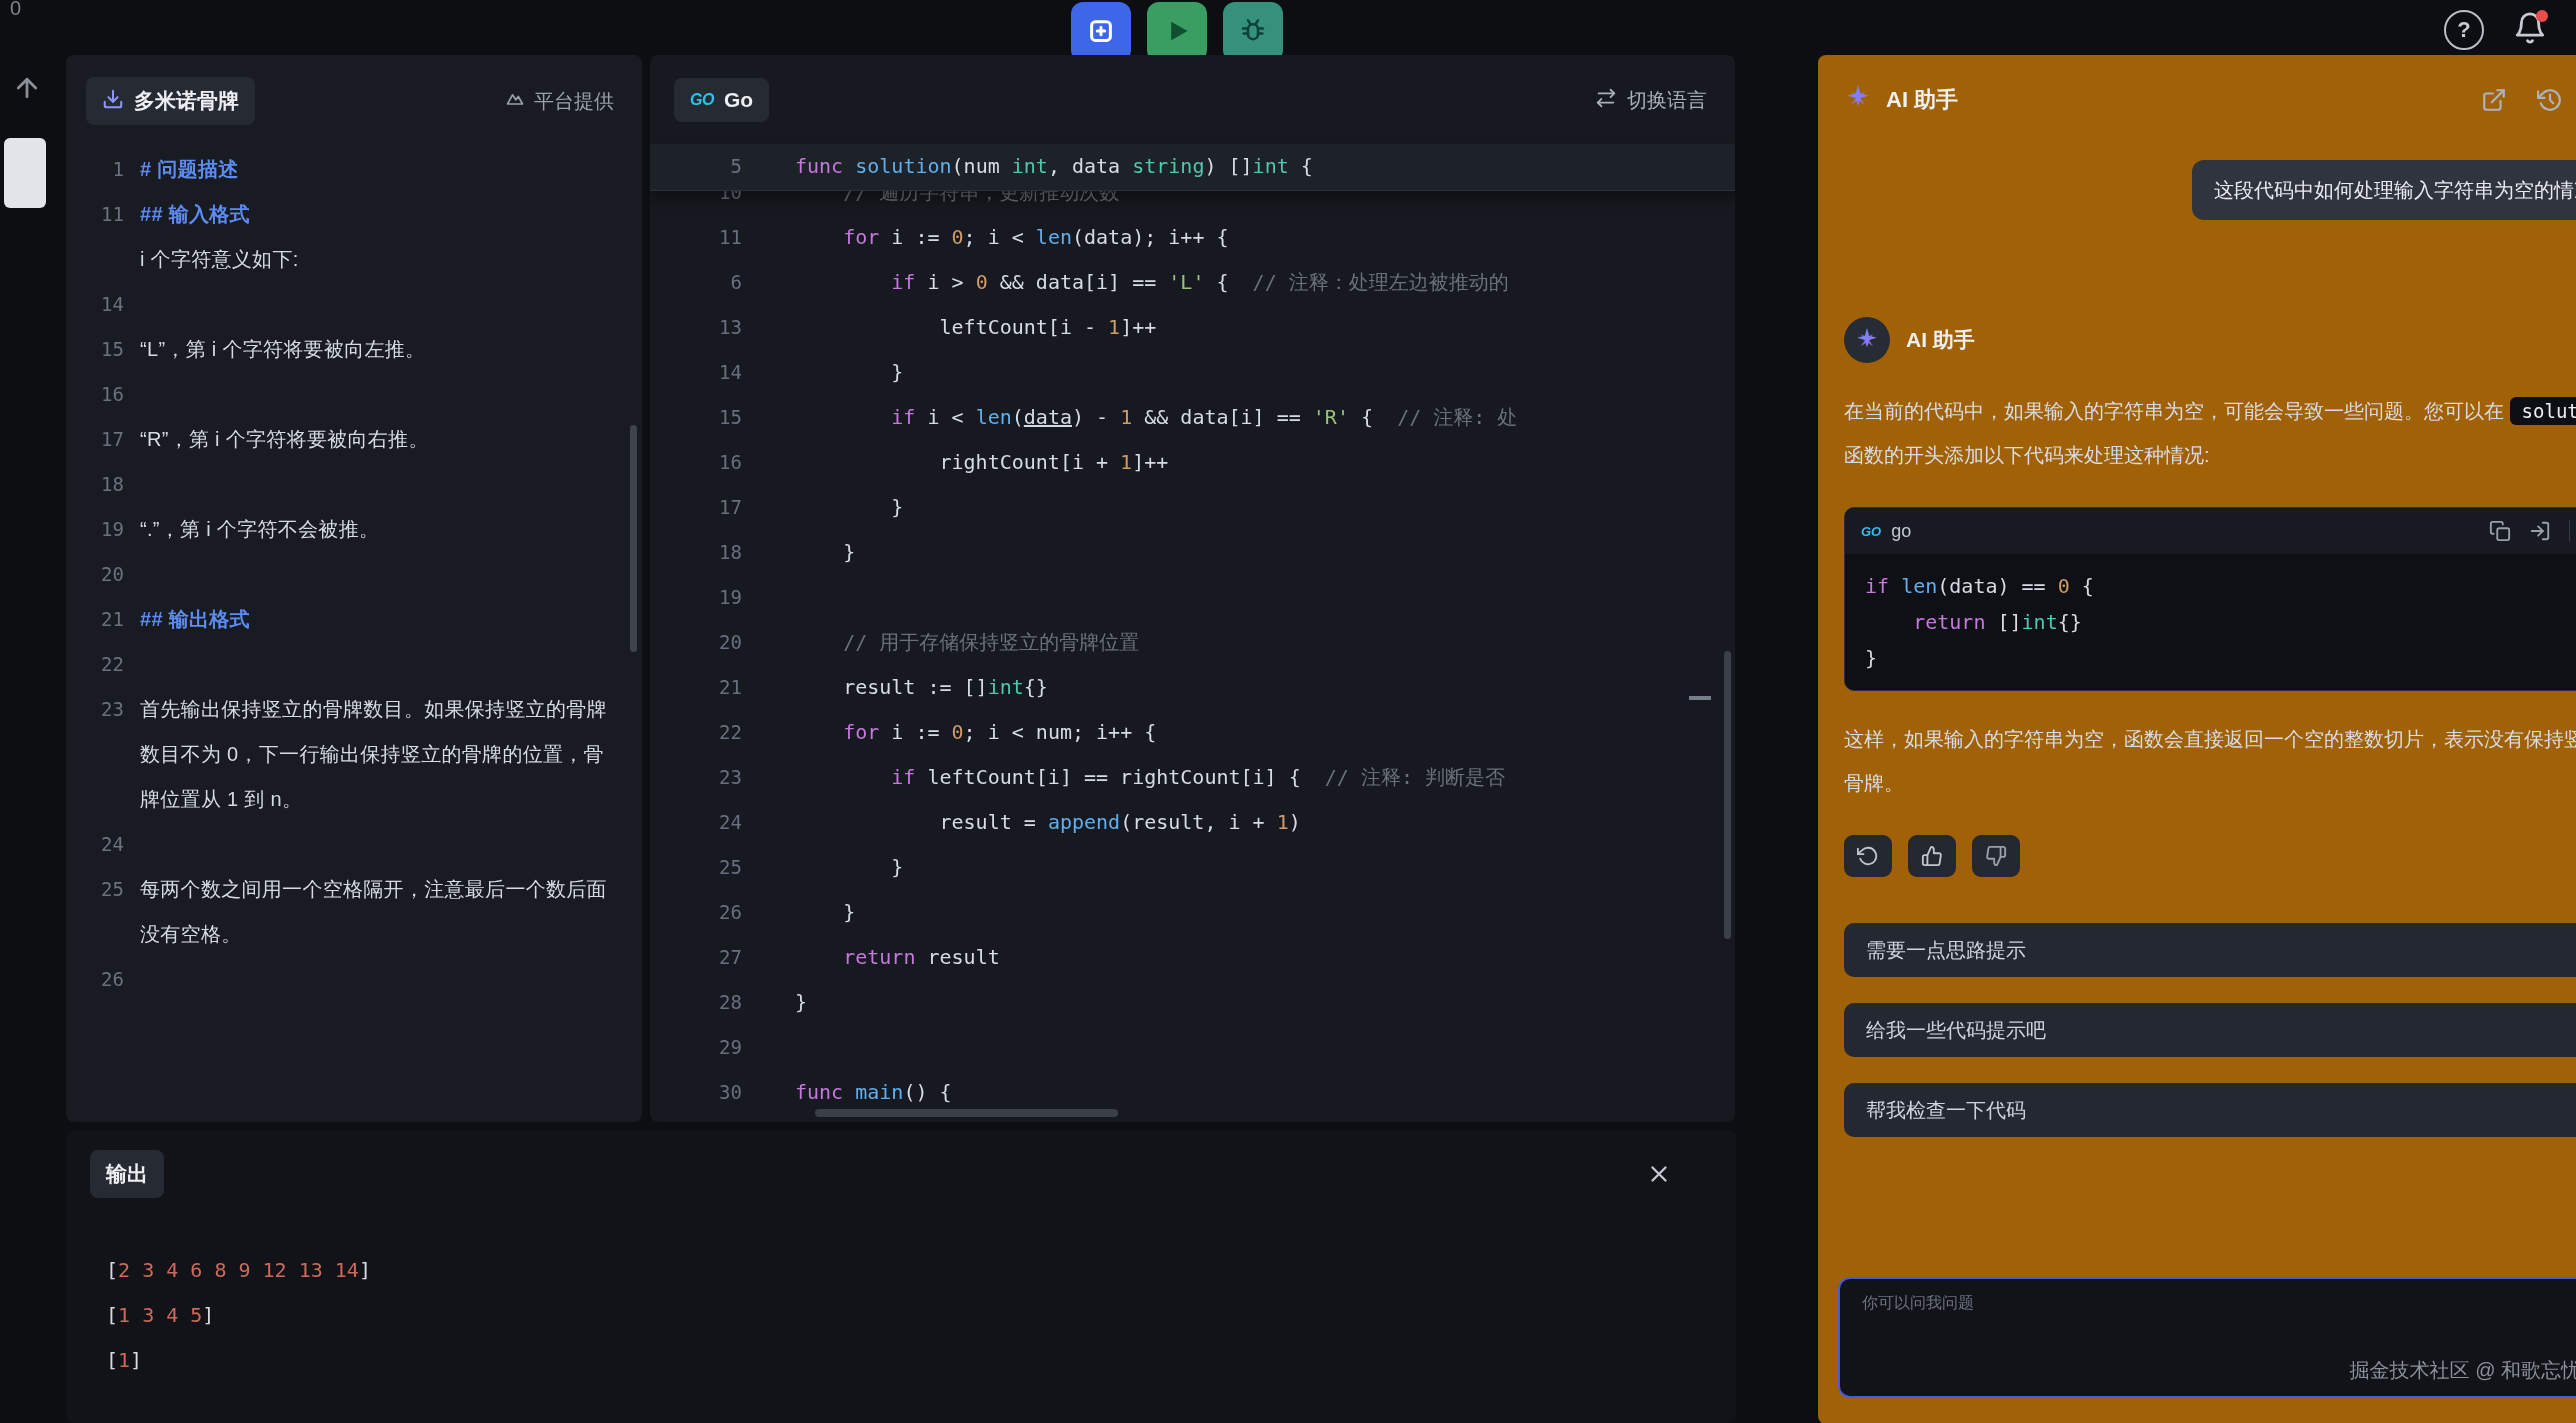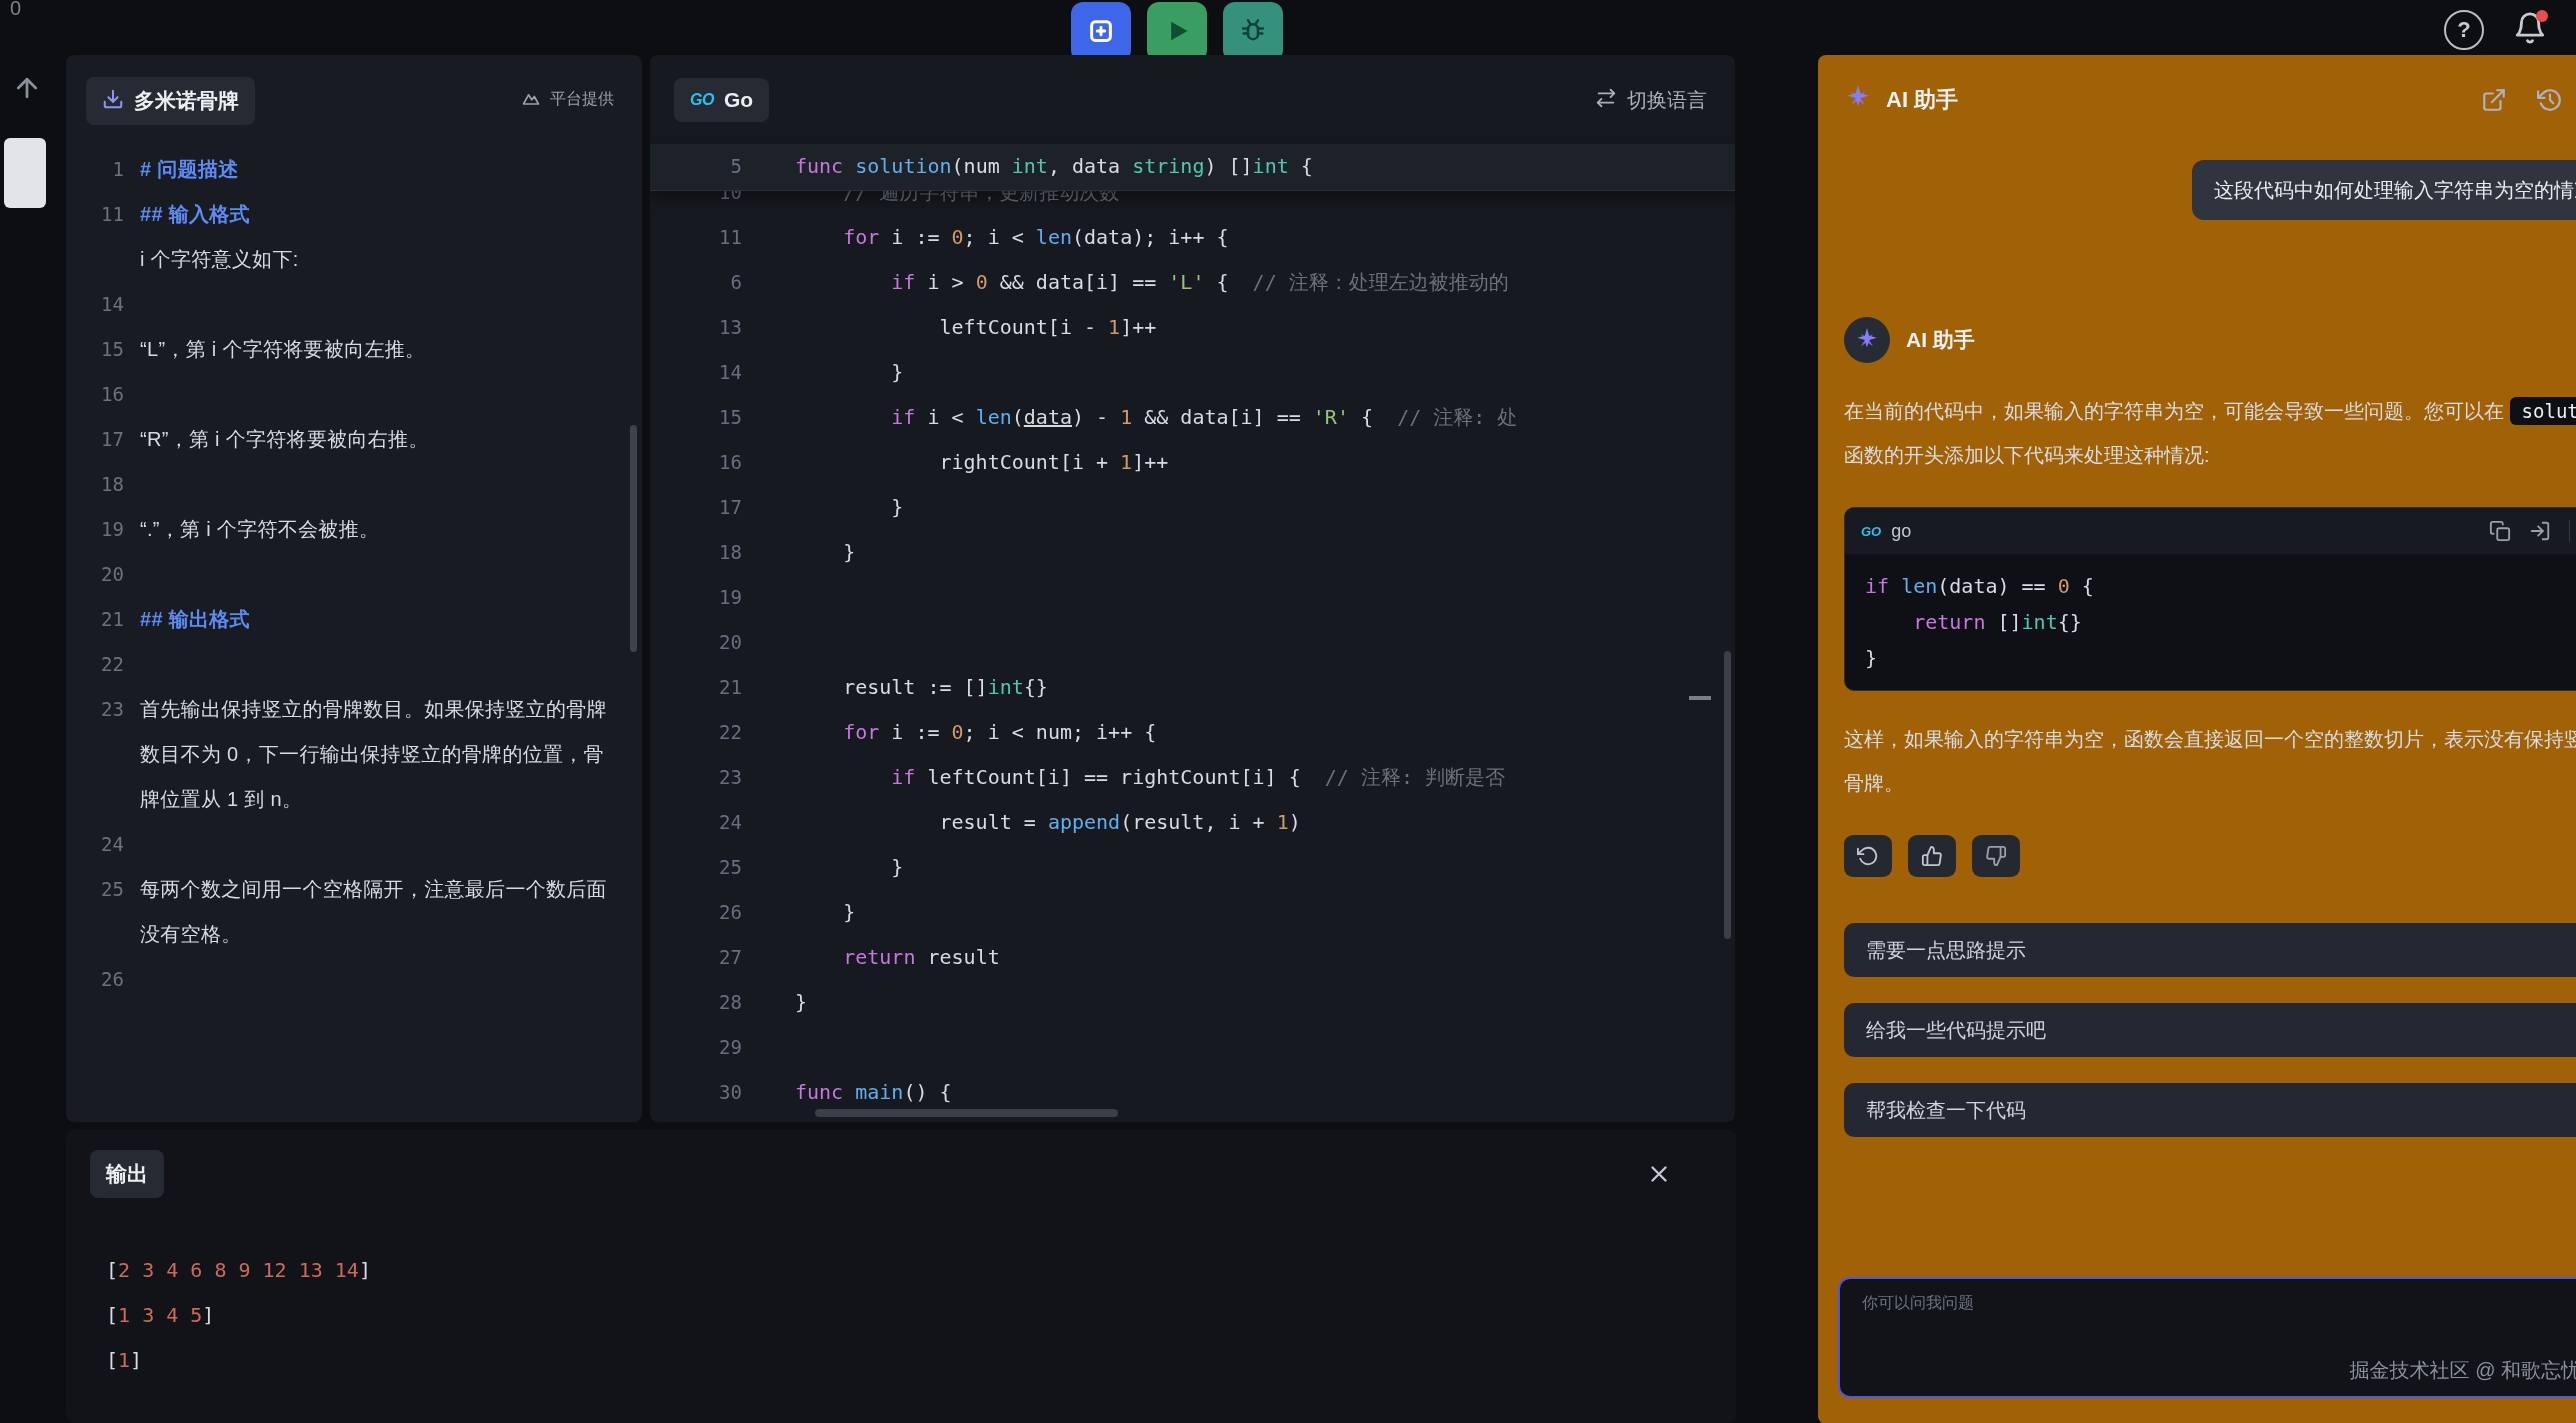--- a/index.html
+++ b/index.html
@@ -25,21 +25,21 @@
   .rail-box{position:absolute;left:4px;top:83px;width:42px;height:70px;background:#e2e4e9;border-radius:6px;cursor:pointer}
 
   
   .pill{display:inline-flex;align-items:center;gap:10px;background:#262a33;border-radius:8px;padding:10px 16px;
         font-size:21px;font-weight:700;color:#edeff3}
   .golo{font-style:italic;font-weight:800;font-size:16px;color:#2bc0ee;letter-spacing:-0.5px}
 
   
   .problem{left:66px;top:55px;width:576px;height:1067px}
   .phead{display:flex;align-items:center;justify-content:space-between;padding:22px 28px 16px 20px}
-  .provider{display:flex;gap:9px;align-items:flex-start;color:#9aa1ac;font-size:16px}
+  .provider{display:flex;gap:9px;align-items:center;color:#9aa1ac;font-size:20px}
   .pbody{padding:6px 34px 0 0}
   .prow{display:flex;min-height:45px}
   .pgut{flex:none;width:58px;text-align:right;color:#6a7280;font-family:"DejaVu Sans Mono","Liberation Mono",monospace;font-size:19px;line-height:45px}
   .ptxt{margin-left:16px;font-size:20px;line-height:45px;color:#d6dae2;letter-spacing:0.3px}
   .ph{color:#5d8bf4;font-weight:700}
   .pscroll{position:absolute;right:5px;top:370px;width:7px;height:227px;background:#3e434c;border-radius:4px;cursor:pointer}
 
   
   .editor{left:650px;top:55px;width:1085px;height:1067px;background:#16191f}
   .ehead{display:flex;align-items:center;justify-content:space-between;padding:20px 28px 0 24px;height:70px;box-sizing:border-box}
@@ -309,20 +309,21 @@
       <div class="cl">
         <span class="egut">18</span>
         <span class="ecode"><span class="tk-pln">    }</span></span>
       </div>
       <div class="cl">
         <span class="egut">19</span>
         <span class="ecode"><span class="tk-pln"></span></span>
       </div>
       <div class="cl">
         <span class="egut">20</span>
+        <span class="ecode"><span class="tk-pln">    </span><span class="tk-cmt">// 用于存储保持竖立的骨牌位置</span></span>
       </div>
       <div class="cl">
         <span class="egut">21</span>
         <span class="ecode"><span class="tk-pln">    result := []</span><span class="tk-ty">int</span><span class="tk-pln">{}</span></span>
       </div>
       <div class="cl">
         <span class="egut">22</span>
         <span class="ecode"><span class="tk-pln">    </span><span class="tk-kw">for</span><span class="tk-pln"> i := </span><span class="tk-num">0</span><span class="tk-pln">; i &lt; num; i++ {</span></span>
       </div>
       <div class="cl">

